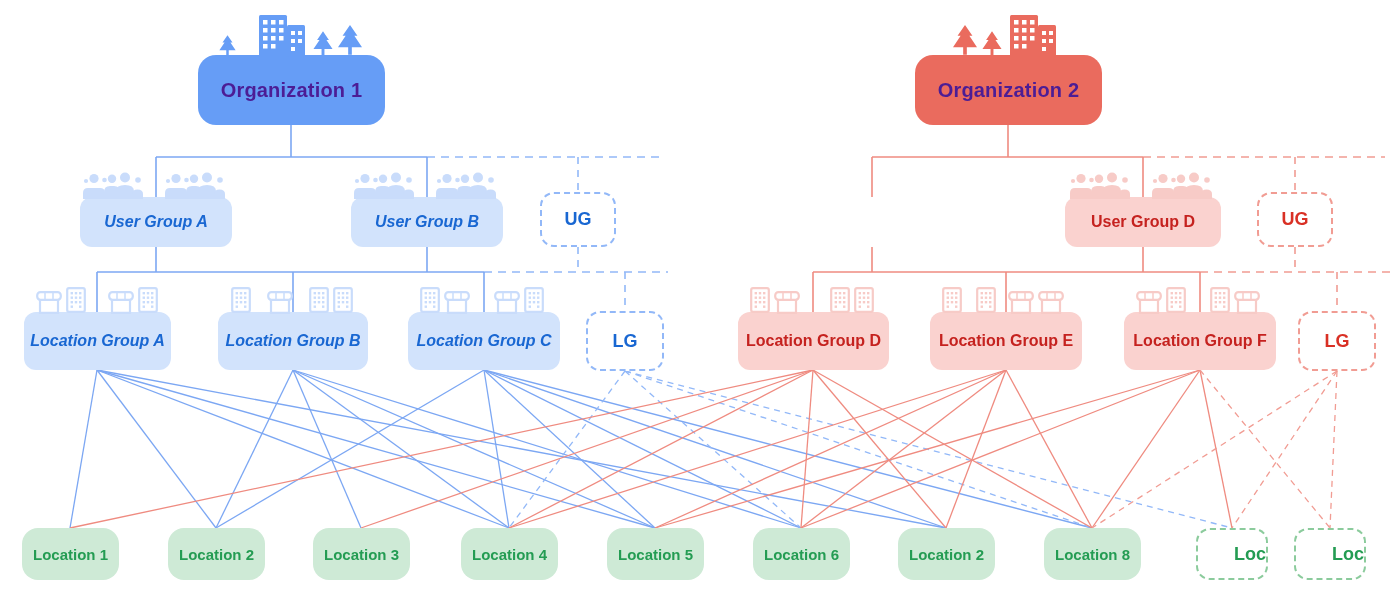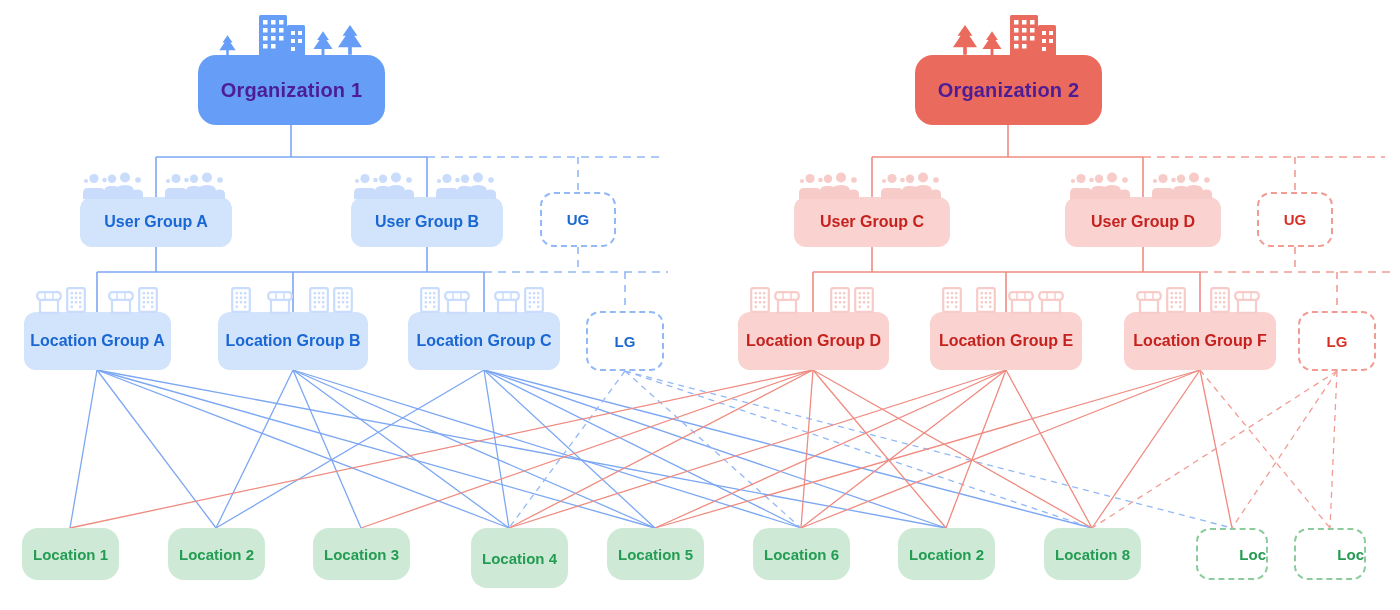--- a/index.html
+++ b/index.html
@@ -11,23 +11,23 @@
   .node{
     position:absolute;z-index:2;display:flex;align-items:center;justify-content:center;
     box-sizing:border-box;text-align:center;border-radius:12px;font-weight:bold;
   }
   .org{
     border-radius:18px;color:#4c1d95;font-size:20px;letter-spacing:.2px;
   }
   .org.blue{background:var(--blue,#669DF6);}
   .org.red{background:var(--red,#EA6B5E);}
   .grp{font-size:16px;}
-  .grp.blue{background:var(--blue-light,#D2E3FC);color:var(--blue-text,#1967D2);}
+  .grp.blue{background:var(--blue-light,#D2E3FC);color:var(--blue-text,#1967D2);font-style:italic;}
   .grp.red{background:var(--red-light,#FAD2CF);color:var(--red-text,#C5221F);}
-  .ghost{background:#fff;border:2px dashed;font-size:15px;border-radius:14px;}
+  .ghost{background:#fff;border:2px dashed;font-size:18px;border-radius:14px;}
   .ghost.blue{border-color:var(--blue-dash,#92B8F8);color:var(--blue-text,#1967D2);}
   .ghost.red{border-color:var(--red-dash,#F19C93);color:#D93025;}
   .ghost.green{border-color:var(--green-border,#8BCB9C);color:var(--green-text,#249C53);justify-content:flex-end;}
   .loc{
     background:var(--green-light,#CEEAD6);color:var(--green-text,#249C53);
     font-size:15px;border-radius:16px;
   }
   .topicon{position:absolute;left:50%;transform:translateX(-50%);pointer-events:none;}
   .blue-icon{color:var(--blue-icon,#C9DCFB);}
   .red-icon{color:var(--red-icon,#F7CBC7);}
@@ -208,27 +208,20 @@
     <svg class="topicon blue-icon" style="top:-25px" width="150" height="27">
       <use href="#ppl" x="0" y="0" width="64" height="27"></use>
         <use href="#ppl" x="82" y="0" width="64" height="27"></use>
     </svg>
     <span>User Group B</span>
   </div>
   <div class="node ghost blue" style="left:540px;top:192px;width:76px;height:55px">
     <span>UG</span>
   </div>
 
-  <div class="node grp red" style="left:794px;top:197px;width:156px;height:50px">
-    <svg class="topicon red-icon" style="top:-25px" width="150" height="27">
-      <use href="#ppl" x="0" y="0" width="64" height="27"></use>
-        <use href="#ppl" x="82" y="0" width="64" height="27"></use>
-    </svg>
-    <span>User Group C</span>
-  </div>
   <div class="node grp red" style="left:1065px;top:197px;width:156px;height:50px">
     <svg class="topicon red-icon" style="top:-25px" width="150" height="27">
       <use href="#ppl" x="0" y="0" width="64" height="27"></use>
         <use href="#ppl" x="82" y="0" width="64" height="27"></use>
     </svg>
     <span>User Group D</span>
   </div>
   <div class="node ghost red" style="left:1257px;top:192px;width:76px;height:55px">
     <span>UG</span>
   </div>
@@ -297,21 +290,21 @@
 
   <div class="node loc" style="left:22px;top:528px;width:97px;height:52px">
       <span>Location 1</span>
     </div>
   <div class="node loc" style="left:168px;top:528px;width:97px;height:52px">
       <span>Location 2</span>
     </div>
   <div class="node loc" style="left:313px;top:528px;width:97px;height:52px">
       <span>Location 3</span>
     </div>
-  <div class="node loc" style="left:471px;top:528px;width:97px;height:60px">
+  <div class="node loc" style="left:461px;top:528px;width:97px;height:52px">
       <span>Location 4</span>
     </div>
   <div class="node loc" style="left:607px;top:528px;width:97px;height:52px">
       <span>Location 5</span>
     </div>
   <div class="node loc" style="left:753px;top:528px;width:97px;height:52px">
       <span>Location 6</span>
     </div>
   <div class="node loc" style="left:898px;top:528px;width:97px;height:52px">
       <span>Location 2</span>

